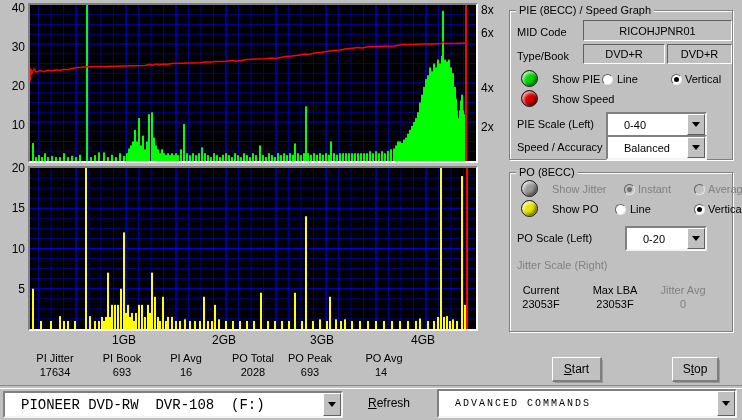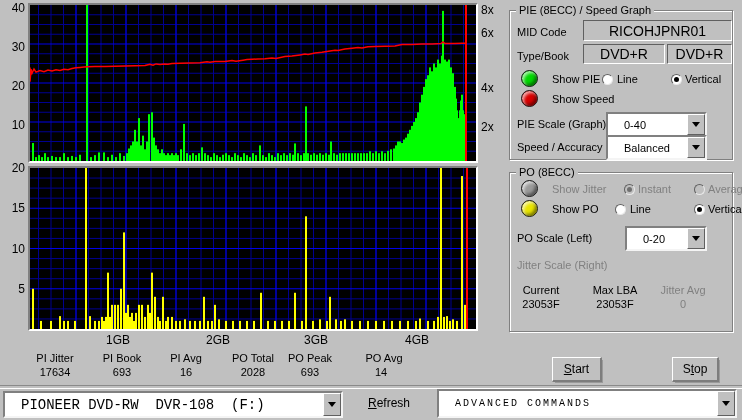--- a/index.html
+++ b/index.html
@@ -3,29 +3,29 @@
 <meta charset="utf-8">
 <style>
   html,body{margin:0;padding:0;background:#777;}
   #screen{position:relative;width:742px;height:420px;background:#c0c0c0;overflow:hidden;
           font-family:"Liberation Sans",sans-serif;font-size:11px;color:#000;}
   
   .graph-frame{position:absolute;border-top:2px solid #808080;border-left:2px solid #808080;
                border-bottom:2px solid #fff;border-right:2px solid #fff;background:#000;}
   .tick{position:absolute;width:25px;text-align:right;font-size:12px;}
   .rtick{position:absolute;width:20px;text-align:left;font-size:12px;}
-  .gbl{position:absolute;width:30px;text-align:left;font-size:12px;}
+  .gbl{position:absolute;width:30px;text-align:right;font-size:12px;}
   
   .groupbox{position:absolute;border:1px solid #808080;box-shadow:1px 1px 0 #fff inset,1px 1px 0 #fff;}
   .groupbox .gtitle{position:absolute;top:-7px;left:6px;background:#c0c0c0;padding:0 3px;font-size:11px;}
   .lbl{position:absolute;font-size:11px;white-space:nowrap;}
   .dis{color:#808080;}
   
   .sunkbox{position:absolute;background:#c0c0c0;border-top:1px solid #606060;border-left:1px solid #606060;
-           border-bottom:1px solid #fff;border-right:1px solid #fff;text-align:left;font-size:14px;
+           border-bottom:1px solid #fff;border-right:1px solid #fff;text-align:left;font-size:11px;
            display:flex;align-items:center;justify-content:center;}
   
   .combo{position:absolute;background:#fff;border-top:2px solid #808080;border-left:2px solid #808080;
          border-bottom:2px solid #f4f4f4;border-right:2px solid #f4f4f4;display:flex;align-items:center;}
   .combo .ctext{flex:1;padding-left:16px;white-space:pre;overflow:hidden;}
   .cbtn{width:16px;align-self:stretch;background:#c0c0c0;border-top:1px solid #fff;border-left:1px solid #fff;
         border-bottom:1px solid #606060;border-right:1px solid #606060;display:flex;align-items:center;justify-content:center;}
   .tri{width:0;height:0;border-left:4px solid transparent;border-right:4px solid transparent;border-top:5px solid #000;}
   .tri.gray{border-top-color:#808080;}
   
@@ -485,21 +485,21 @@
   <span class="radio" style="left:602px;top:74px;"></span>
   <span class="lbl" style="left:617px;top:73px;">Line</span>
   <span class="radio" style="left:671px;top:74px;">
       <span class="dot"></span>
     </span>
   <span class="lbl" style="left:685px;top:73px;">Vertical</span>
 
   <span class="led" style="left: 521px; top: 90px; background: rgb(216, 0, 0);"></span>
   <span class="lbl" style="left:552px;top:93px;">Show Speed</span>
 
-  <span class="lbl" style="left:517px;top:118px;">PIE Scale (Graph)</span>
+  <span class="lbl" style="left:517px;top:118px;">PIE Scale (Left)</span>
   <div class="combo" style="left:606px;top:112px;width:97px;height:21px;">
     <span class="ctext">0-40</span>
     <span class="cbtn">
         <span class="tri"></span>
       </span>
   </div>
   <span class="lbl" style="left:517px;top:141px;">Speed / Accuracy</span>
   <div class="combo" style="left:606px;top:135px;width:97px;height:21px;">
     <span class="ctext">Balanced</span>
     <span class="cbtn">

